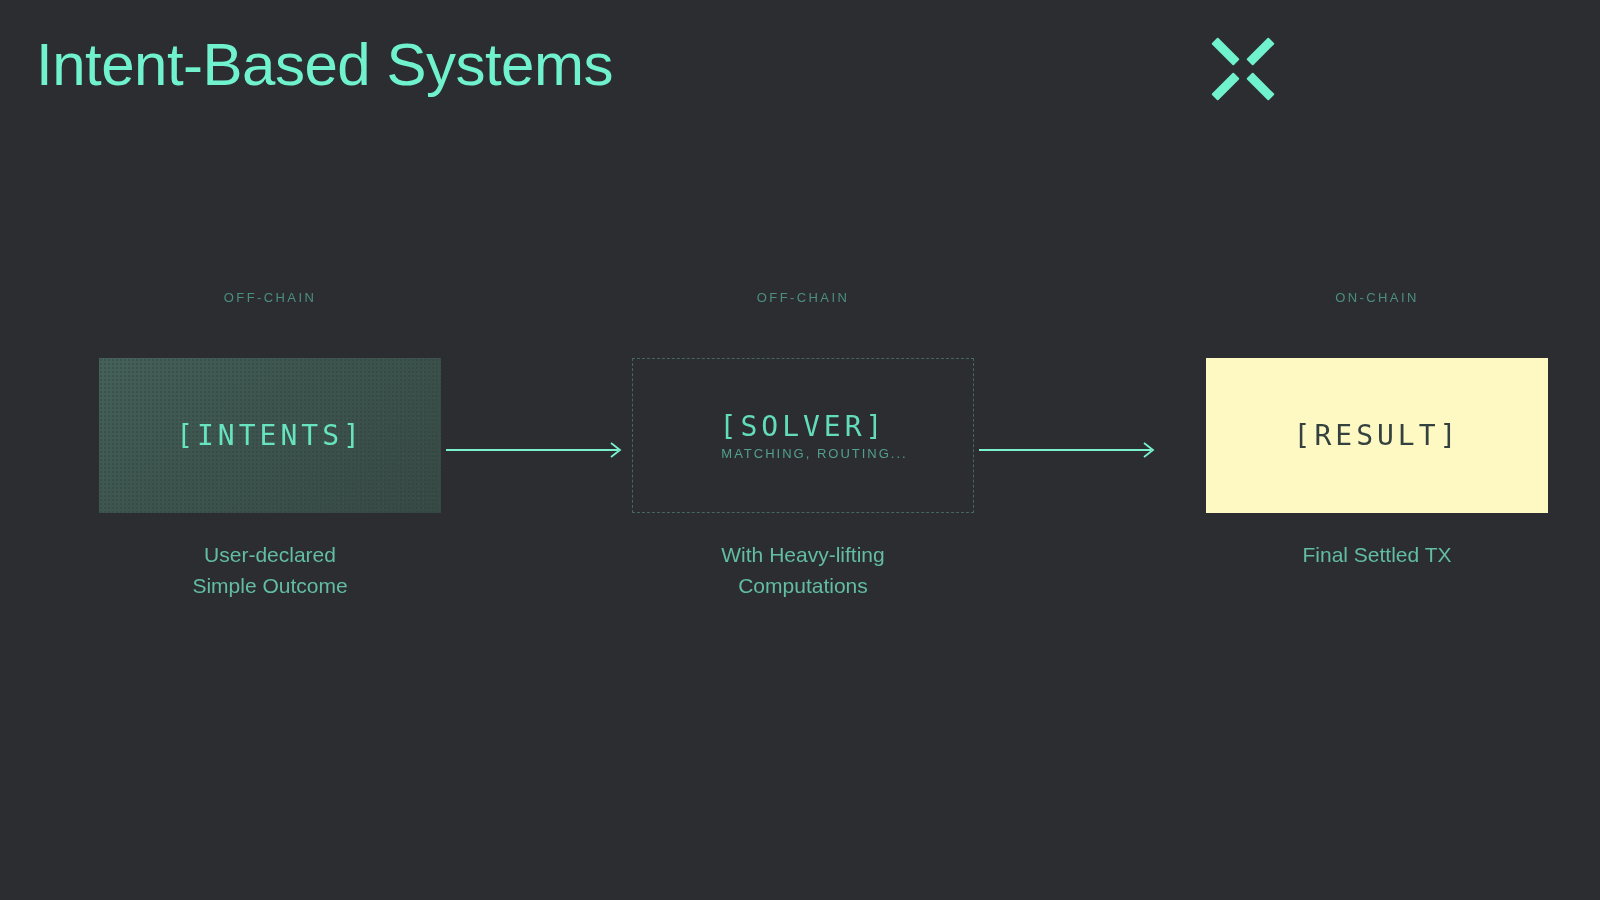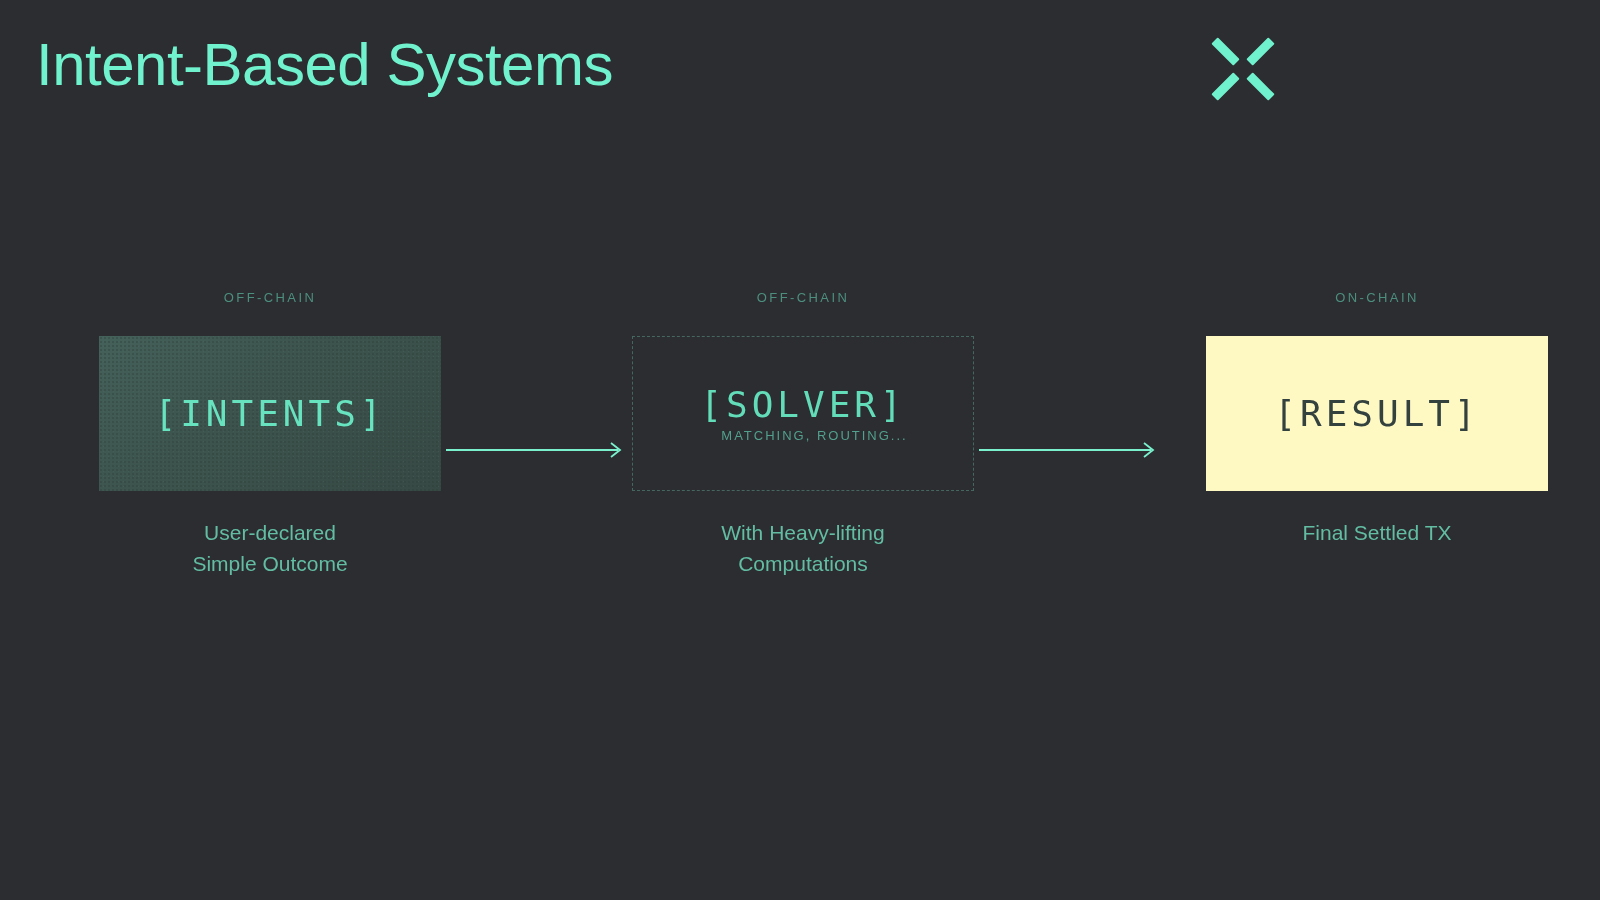--- a/index.html
+++ b/index.html
@@ -75,21 +75,21 @@
   .stage-1 { left: 99px; }
   .stage-2 { left: 632px; }
   .stage-3 { left: 1206px; }
 
   .stage-tag {
     text-align: center;
     font-size: 13px;
     letter-spacing: 2.4px;
     color: #4d8f7f;
     font-weight: 400;
-    margin-bottom: 31px;
+    margin-bottom: 53px;
     white-space: nowrap;
   }
 
   .stage-box {
     position: relative;
     height: 155px;
     display: flex;
     flex-direction: column;
     align-items: center;
     justify-content: center;
@@ -121,21 +121,21 @@
 
   
   .box-result {
     background: #fef9c3;
   }
 
   .box-label {
     position: relative;
     z-index: 2;
     font-family: "DejaVu Sans Mono", "Liberation Mono", monospace;
-    font-size: 36px;
+    font-size: 28px;
     font-weight: 400;
     letter-spacing: 4px;
     color: #63ddb9;
     white-space: nowrap;
   }
   .box-result .box-label {
     color: #34423f;
     font-weight: 400;
   }
   .box-intents .box-label { color: #67e3bf; }

